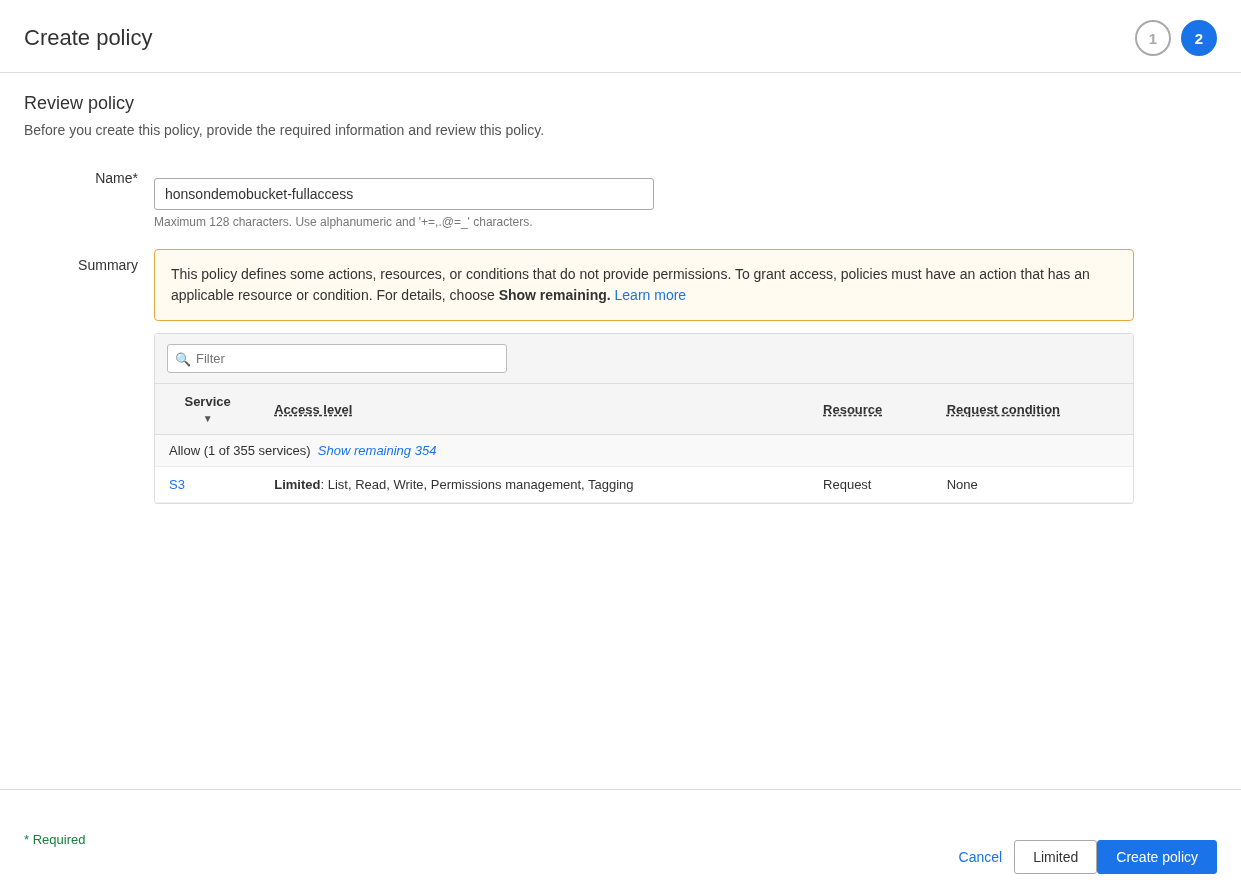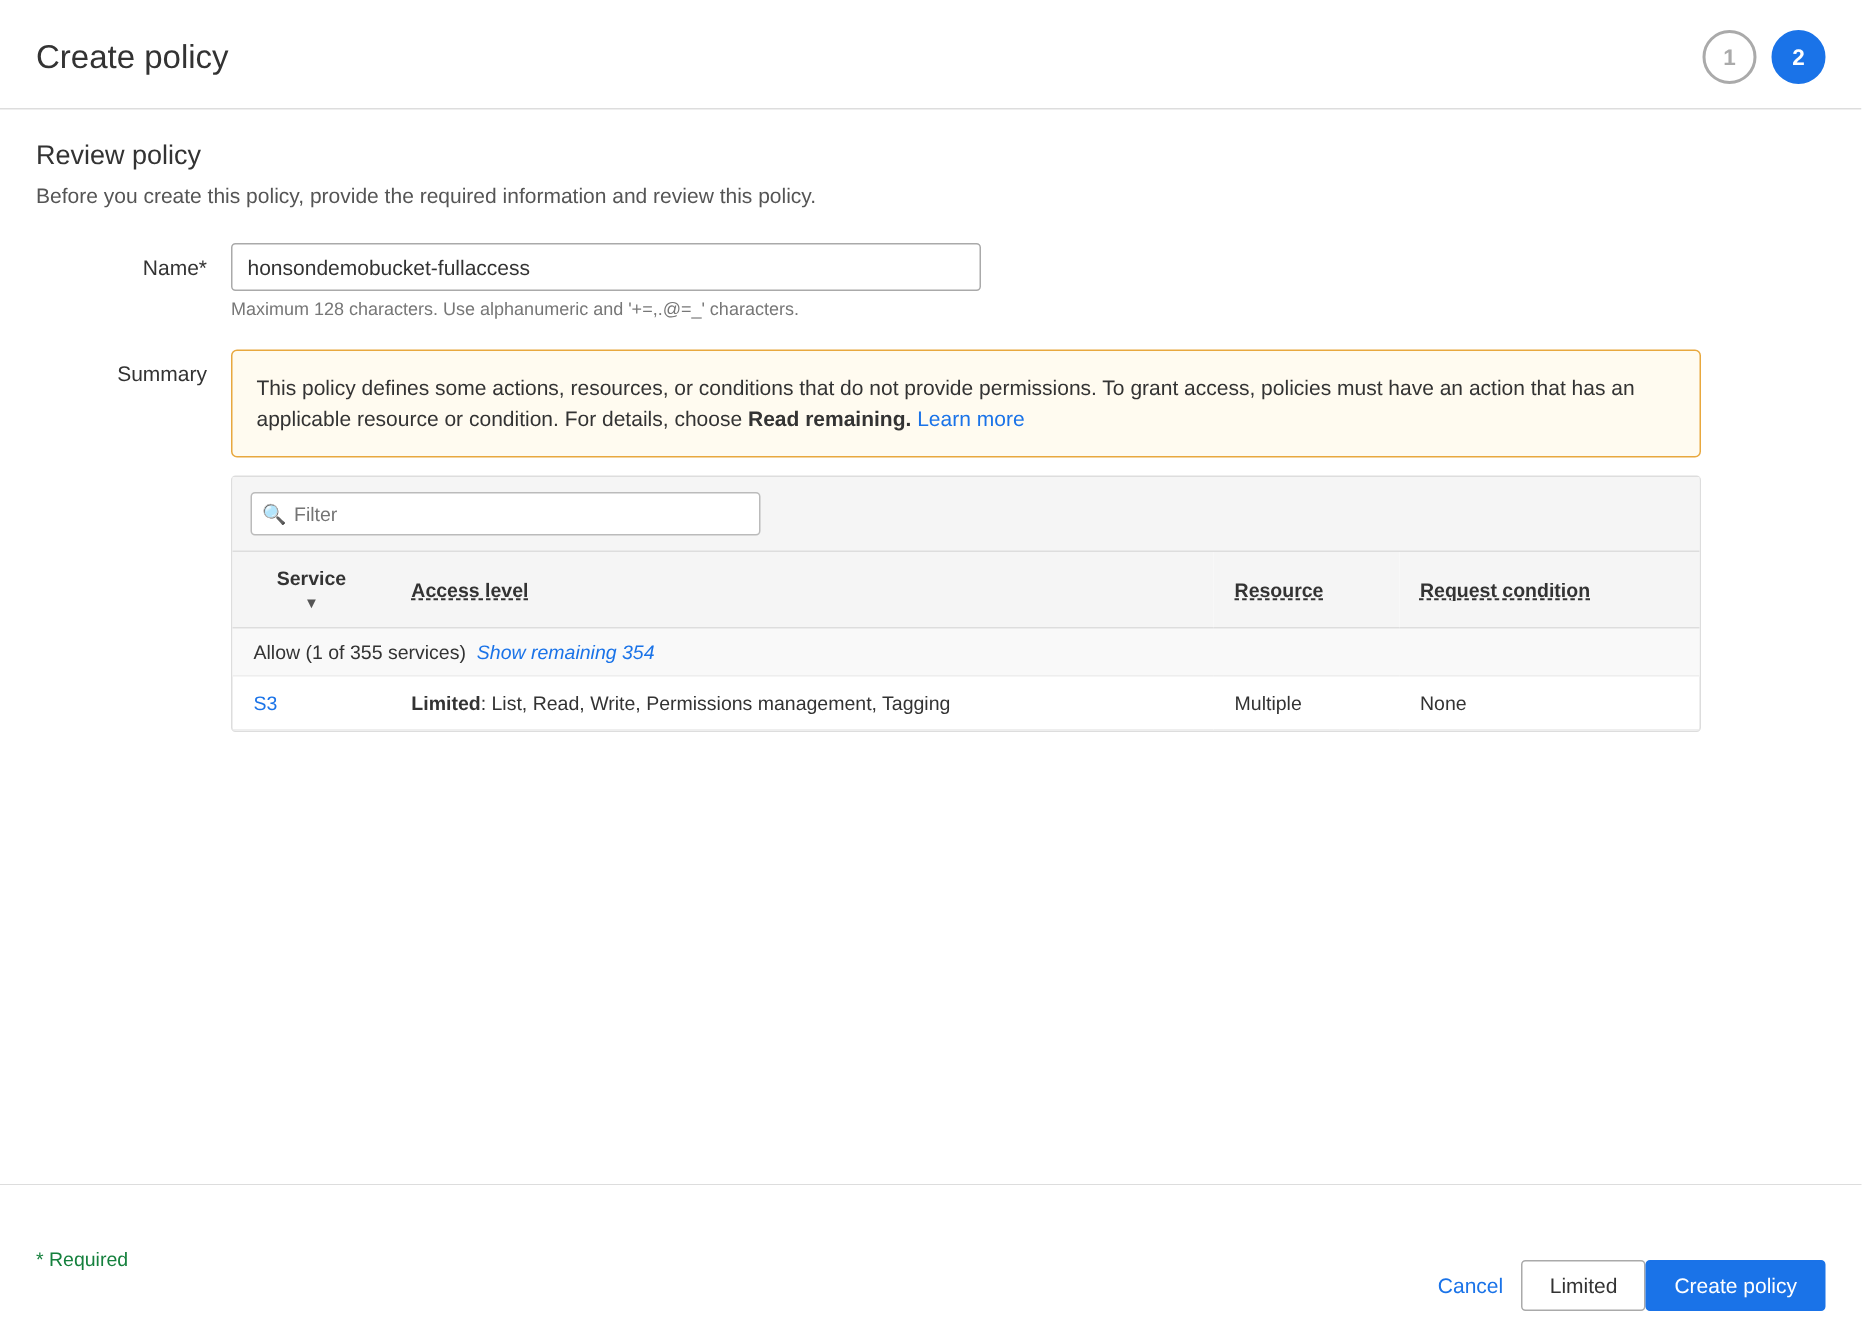--- a/index.html
+++ b/index.html
@@ -96,20 +96,21 @@
       flex: 1;
     }
     .name-input {
       width: 500px;
       padding: 7px 10px;
       border: 1px solid #aaa;
       border-radius: 3px;
       font-size: 14px;
       color: #333;
       background: #fff;
+      margin-top: 16px;
     }
     .name-hint {
       font-size: 12px;
       color: #777;
       margin-top: 5px;
     }
 
     
     .warning-box {
       border: 1px solid #e8a83e;
@@ -296,21 +297,21 @@
       <input type="text" class="name-input" value="honsondemobucket-fullaccess" style="">
       <div class="name-hint">Maximum 128 characters. Use alphanumeric and '+=,.@=_' characters.</div>
     </div>
   </div>
 
   <div class="form-row">
     <div class="form-label">Summary</div>
     <div class="form-field">
 
       <div class="warning-box">
-        <span>This policy defines some actions, resources, or conditions that do not provide permissions. To grant access, policies must have an action that has an applicable resource or condition. For details, choose </span><strong>Read remaining.</strong> <a href="#">Learn more</a>
+        <span>This policy defines some actions, resources, or conditions that do not provide permissions. To grant access, policies must have an action that has an applicable resource or condition. For details, choose </span><strong>Show remaining.</strong> <a href="#">Learn more</a>
       </div>
 
       <div class="table-container" style="margin-top: 12px;">
 
         <div class="filter-row">
           <div class="filter-input-wrap">
             <span class="filter-search-icon">🔍</span>
             <input type="text" class="filter-input" placeholder="Filter" style="">
           </div>
         </div>
@@ -340,21 +341,21 @@
 
             <tr>
               <td>
                 <a href="#" class="s3-link">S3</a>
               </td>
               <td>
                 <span class="access-text">
                   <span class="bold">Limited</span><span>: List, Read, Write, Permissions management, Tagging</span>
                 </span>
               </td>
-              <td>Multiple</td>
+              <td>Request</td>
               <td>None</td>
             </tr>
           </tbody>
         </table>
       </div>
 
     </div>
   </div>
 
 </div>

